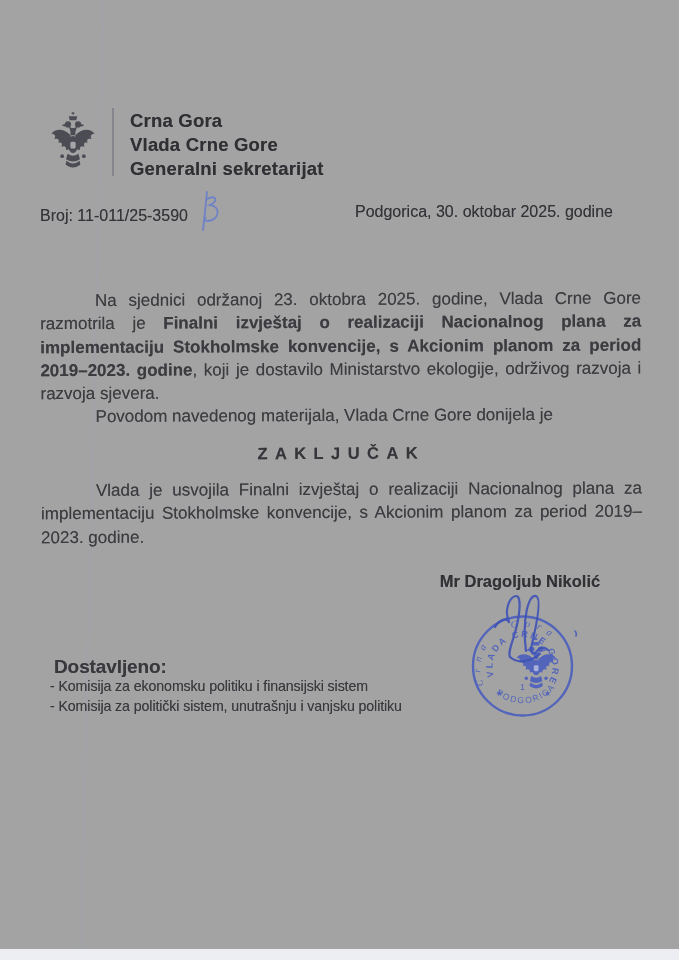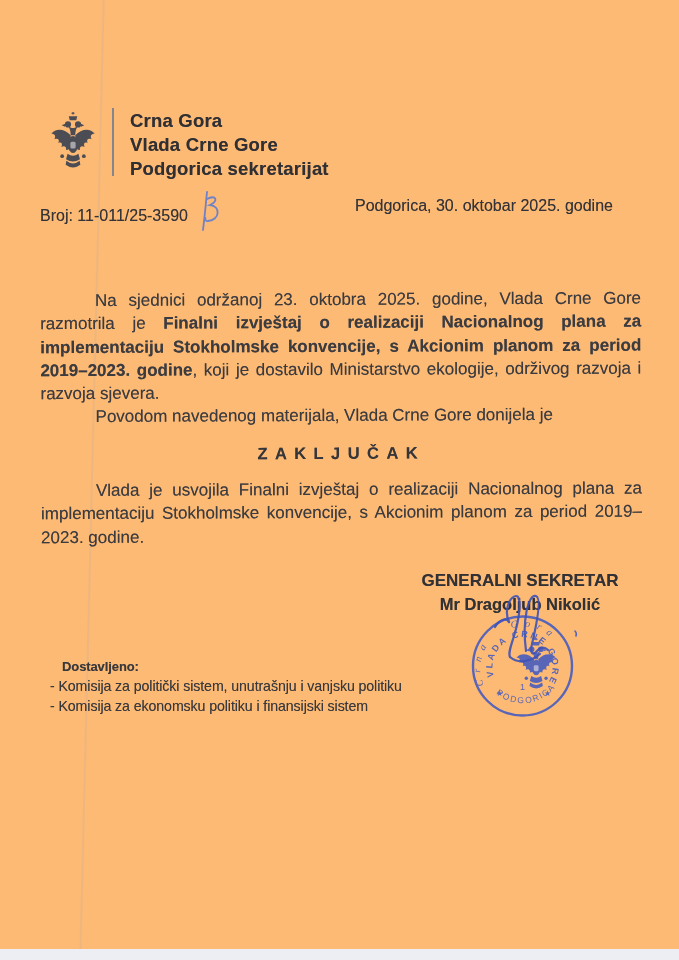--- a/index.html
+++ b/index.html
@@ -1,19 +1,19 @@
 <!DOCTYPE html>
 <html><head>
 <meta charset="utf-8">
 <style>
   html,body{margin:0;padding:0;background:#e9eaee;}
   #page{
     position:relative;
     width:679px;height:960px;
-    background:#fdba74;
+    background:#a3a3a3;
     overflow:hidden;
     font-family:"Liberation Sans","DejaVu Sans",sans-serif;
     color:#3a3a3e;
   }
   
   .crease{
     position:absolute;left:103px;top:-12px;width:2px;height:1000px;
     background:rgba(150,160,195,.14);
     transform:rotate(1.4deg);transform-origin:top center;
   }
@@ -25,21 +25,21 @@
   .hdr{position:absolute;left:47px;top:108px;display:flex;align-items:flex-start;}
   .coa{width:52px;height:62px;margin-top:4px;}
   .hdr-sep{width:2px;height:68px;background:#85858d;margin:0 16px 0 13px;}
   .hdr-text{font-size:18.5px;font-weight:bold;line-height:24px;color:#303034;
     text-shadow:0 0 .5px rgba(48,48,52,.55);letter-spacing:.2px;margin-top:1px;}
   
   .refrow{position:absolute;left:40px;top:195px;width:601px;font-size:16px;color:#333338;
     text-shadow:0 0 .4px rgba(51,51,56,.5);}
   .refnum{position:absolute;left:0;top:12px;}
   .mark{position:absolute;left:158px;top:-5px;}
-  .refdate{position:absolute;left:315px;top:2px;}
+  .refdate{position:absolute;left:315px;top:8px;}
   
   .content{
     position:absolute;left:40px;top:289px;width:601px;
     font-size:17px;line-height:23.3px;color:#3b3b40;
     text-shadow:0 0 .5px rgba(59,59,64,.55);
     transform:rotate(-.25deg);transform-origin:40px 0;
   }
   .content p{margin:0;text-align:justify;}
   .indent{text-indent:55px;}
   .concl{
@@ -52,21 +52,21 @@
     font-weight:bold;font-size:17px;line-height:22.5px;color:#313136;
     text-shadow:0 0 .5px rgba(49,49,54,.55);
   }
   .sig .name{font-size:16.5px;}
   
   .stamp{position:absolute;left:462px;top:608px;filter:blur(.4px);opacity:.93;}
   .autograph{position:absolute;left:488px;top:591px;opacity:.9;}
   
   .dist{position:absolute;left:50px;top:657px;font-size:14.2px;line-height:19.4px;
     color:#38383d;text-shadow:0 0 .4px rgba(56,56,61,.5);letter-spacing:-.1px;}
-  .dist .dl{font-weight:bold;font-size:13px;margin-left:12px;margin-bottom:1px;}
+  .dist .dl{font-weight:bold;font-size:19px;margin-left:4px;margin-bottom:1px;}
 </style>
 </head>
 <body>
 
 <div id="page">
 
   <div class="crease"></div>
 
   <div class="hdr">
     <svg class="coa" viewBox="0 0 64 80">
@@ -88,21 +88,21 @@
           <circle cx="18" cy="57" r="2.4"></circle>
           <circle cx="46" cy="57" r="2.4"></circle>
         </symbol>
       </defs>
       <use href="#eagle" fill="#4c4c54"></use>
     </svg>
     <div class="hdr-sep"></div>
     <div class="hdr-text">
       <div>Crna Gora</div>
       <div>Vlada Crne Gore</div>
-      <div>Podgorica sekretarijat</div>
+      <div>Generalni sekretarijat</div>
     </div>
   </div>
 
   <div class="refrow">
     <span class="refnum">Broj: 11-011/25-3590</span>
     <svg class="mark" width="26" height="44" viewBox="0 0 26 44">
       <g fill="none" stroke="#6f82c8" stroke-width="1.8" stroke-linecap="round">
         <path d="M9 2 C8 12 7 24 5 40"></path>
         <path d="M9 9 C18 4 21 11 12 15 C23 16 22 30 10 31 C8 31.5 7 30 7.5 28"></path>
       </g>
@@ -111,21 +111,20 @@
   </div>
 
   <div class="content">
     <p class="indent"><span>Na sjednici održanoj 23. oktobra 2025. godine, Vlada Crne Gore razmotrila je </span><b>Finalni izvještaj o realizaciji Nacionalnog plana za implementaciju Stokholmske konvencije, s Akcionim planom za period 2019–2023. godine</b><span>, koji je dostavilo Ministarstvo ekologije, održivog razvoja i razvoja sjevera.</span></p>
     <p class="indent">Povodom navedenog materijala, Vlada Crne Gore donijela je</p>
     <p class="concl">ZAKLJUČAK</p>
     <p class="indent">Vlada je usvojila Finalni izvještaj o realizaciji Nacionalnog plana za implementaciju Stokholmske konvencije, s Akcionim planom za period 2019–2023. godine.</p>
   </div>
 
   <div class="sig">
-    <div>GENERALNI SEKRETAR</div>
     <div class="name">Mr Dragoljub Nikolić</div>
   </div>
 
   <svg class="stamp" width="122" height="120" viewBox="0 0 122 120">
     <defs>
       <path id="arcOuter" d="M 27 86 A 42 42 0 1 1 94 86" fill="none"></path>
       <path id="arcInner" d="M 38 79 A 30 30 0 1 1 83 79" fill="none"></path>
       <path id="arcBottom" d="M 26 77 A 42 42 0 0 0 95 77" fill="none"></path>
     </defs>
     <g fill="#4d60bd" stroke="none">
@@ -151,18 +150,18 @@
     <g fill="none" stroke="#3f53b6" stroke-width="2.2" stroke-linecap="round">
       <path d="M7 36 C11 29 18 26 21 31"></path>
       <path d="M21 31 C16 20 21 6 28 5 C34 4.5 32 26 26 45 C23 55 20 62 22 66"></path>
       <path d="M38 60 C34 30 40 3 48 5 C54 7 48 36 44 53 C42 61 44 65 48 61 C52 56 56 55 60 59"></path>
       <path d="M22 66 C30 73 42 71 52 63"></path>
     </g>
   </svg>
 
   <div class="dist">
     <div class="dl">Dostavljeno:</div>
+    <div>- Komisija za ekonomsku politiku i finansijski sistem</div>
     <div>- Komisija za politički sistem, unutrašnju i vanjsku politiku</div>
-    <div>- Komisija za ekonomsku politiku i finansijski sistem</div>
   </div>
 
   <div class="bottom-edge"></div>
 </div>
 
 </body></html>

